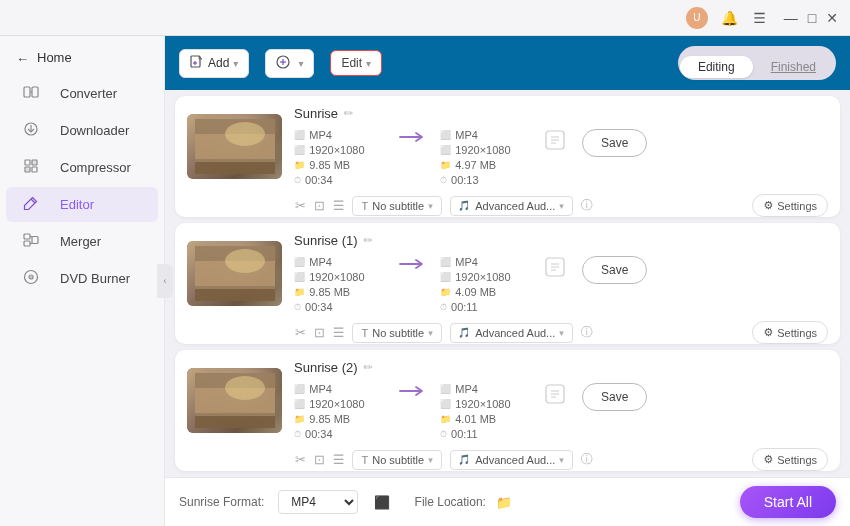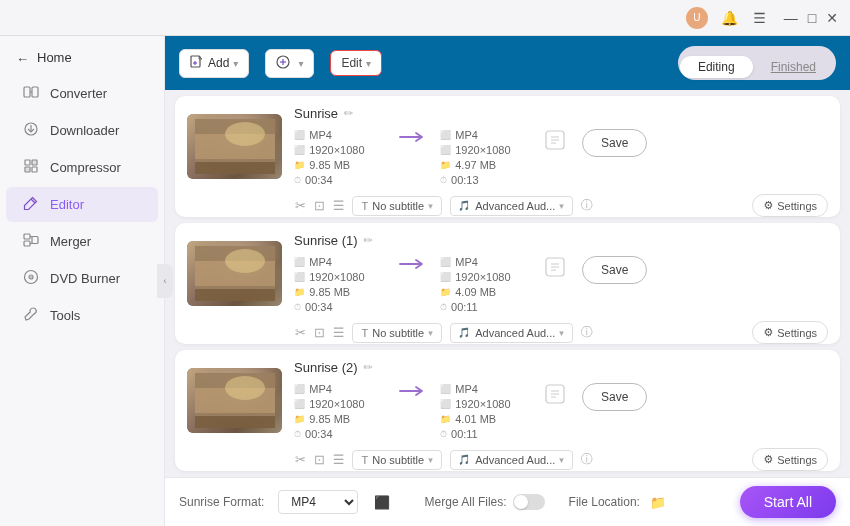--- a/index.html
+++ b/index.html
@@ -14,21 +14,21 @@
     .tb-min { background: none; border: none; font-size: 14px; color: #555; cursor: pointer; margin: 0 2px; }
     .tb-max { background: none; border: none; font-size: 14px; color: #555; cursor: pointer; margin: 0 2px; }
     .tb-close { background: none; border: none; font-size: 14px; color: #555; cursor: pointer; margin: 0 2px; }
 
     
     .main-layout { display: flex; flex: 1; overflow: hidden; }
 
     
     .sidebar { width: 165px; background: #f7f7f9; border-right: 1px solid #e8e8ec; display: flex; flex-direction: column; padding: 8px 0; }
     .sidebar-home { display: flex; align-items: center; gap: 8px; padding: 6px 16px 10px; font-size: 13px; color: #333; cursor: pointer; }
-    .sidebar-item { display: flex; align-items: center; gap: 10px; padding: 8px 16px; font-size: 13px; color: #444; cursor: pointer; border-radius: 6px; margin: 1px 6px; }
+    .sidebar-item { display: flex; align-items: center; gap: 20px; padding: 8px 16px; font-size: 13px; color: #444; cursor: pointer; border-radius: 6px; margin: 1px 6px; }
     .sidebar-item.active { background: #ede8f7; color: #8b5cf6; }
     .sidebar-item .item-icon { font-size: 14px; width: 18px; text-align: center; }
 
     
     .content { flex: 1; display: flex; flex-direction: column; background: #f0f0f5; overflow: hidden; }
 
     
     .toolbar { display: flex; align-items: center; gap: 16px; padding: 10px 14px; background: #0369a1; }
     .toolbar-btn { display: flex; align-items: center; gap: 4px; padding: 5px 10px; background: white; border: 1px solid #ddd; border-radius: 6px; font-size: 12px; color: #444; cursor: pointer; }
     .toolbar-dropdown { padding: 5px 10px; background: white; border: 1px solid #ef4444; border-radius: 6px; font-size: 12px; color: #444; cursor: pointer; display: flex; align-items: center; gap: 4px; }
@@ -163,28 +163,20 @@
       <span class="item-icon">
         <svg width="16" height="16" viewBox="0 0 16 16" fill="none">
             <circle cx="8" cy="8" r="6.5" stroke="#888" stroke-width="1.2"></circle>
             <circle cx="8" cy="8" r="2" stroke="#888" stroke-width="1.2"></circle>
             <circle cx="8" cy="8" r="0.8" fill="#888"></circle>
           </svg>
       </span>
       <span>DVD Burner</span>
     </div>
 
-    <div class="sidebar-item">
-      <span class="item-icon">
-        <svg width="16" height="16" viewBox="0 0 16 16" fill="none">
-            <path d="M10 2a3 3 0 0 0-2.83 4L2 11l1 3 3-1 5.17-5.17A3 3 0 0 0 10 2Z" stroke="#888" stroke-width="1.2" fill="none"></path>
-          </svg>
-      </span>
-      <span>Tools</span>
-    </div>
 
     <div class="collapse-handle">‹</div>
   </div>
 
   <div class="content">
 
     <div class="toolbar">
       <button class="toolbar-btn">
         <span>
           <svg width="14" height="14" viewBox="0 0 14 14" fill="none">
@@ -520,26 +512,20 @@
       <span class="bottom-label">Sunrise Format:</span>
       <div class="format-select">
         <select class="format-dropdown">
           <option>MP4</option>
           <option>MOV</option>
           <option>AVI</option>
           <option>MKV</option>
         </select>
       </div>
       <span style="font-size:13px;color:#aaa;margin-left:2px;">⬛</span>
-      <div class="merge-row">
-        <span class="bottom-label">Merge All Files:</span>
-        <div class="toggle">
-          <div class="toggle-knob"></div>
-        </div>
-      </div>
       <div class="file-location-row">
         <span class="bottom-label">File Location:</span>
         <span class="location-folder">📁</span>
       </div>
       <button class="start-all-btn">Start All</button>
     </div>
   </div>
 </div>
 
 </body></html>

